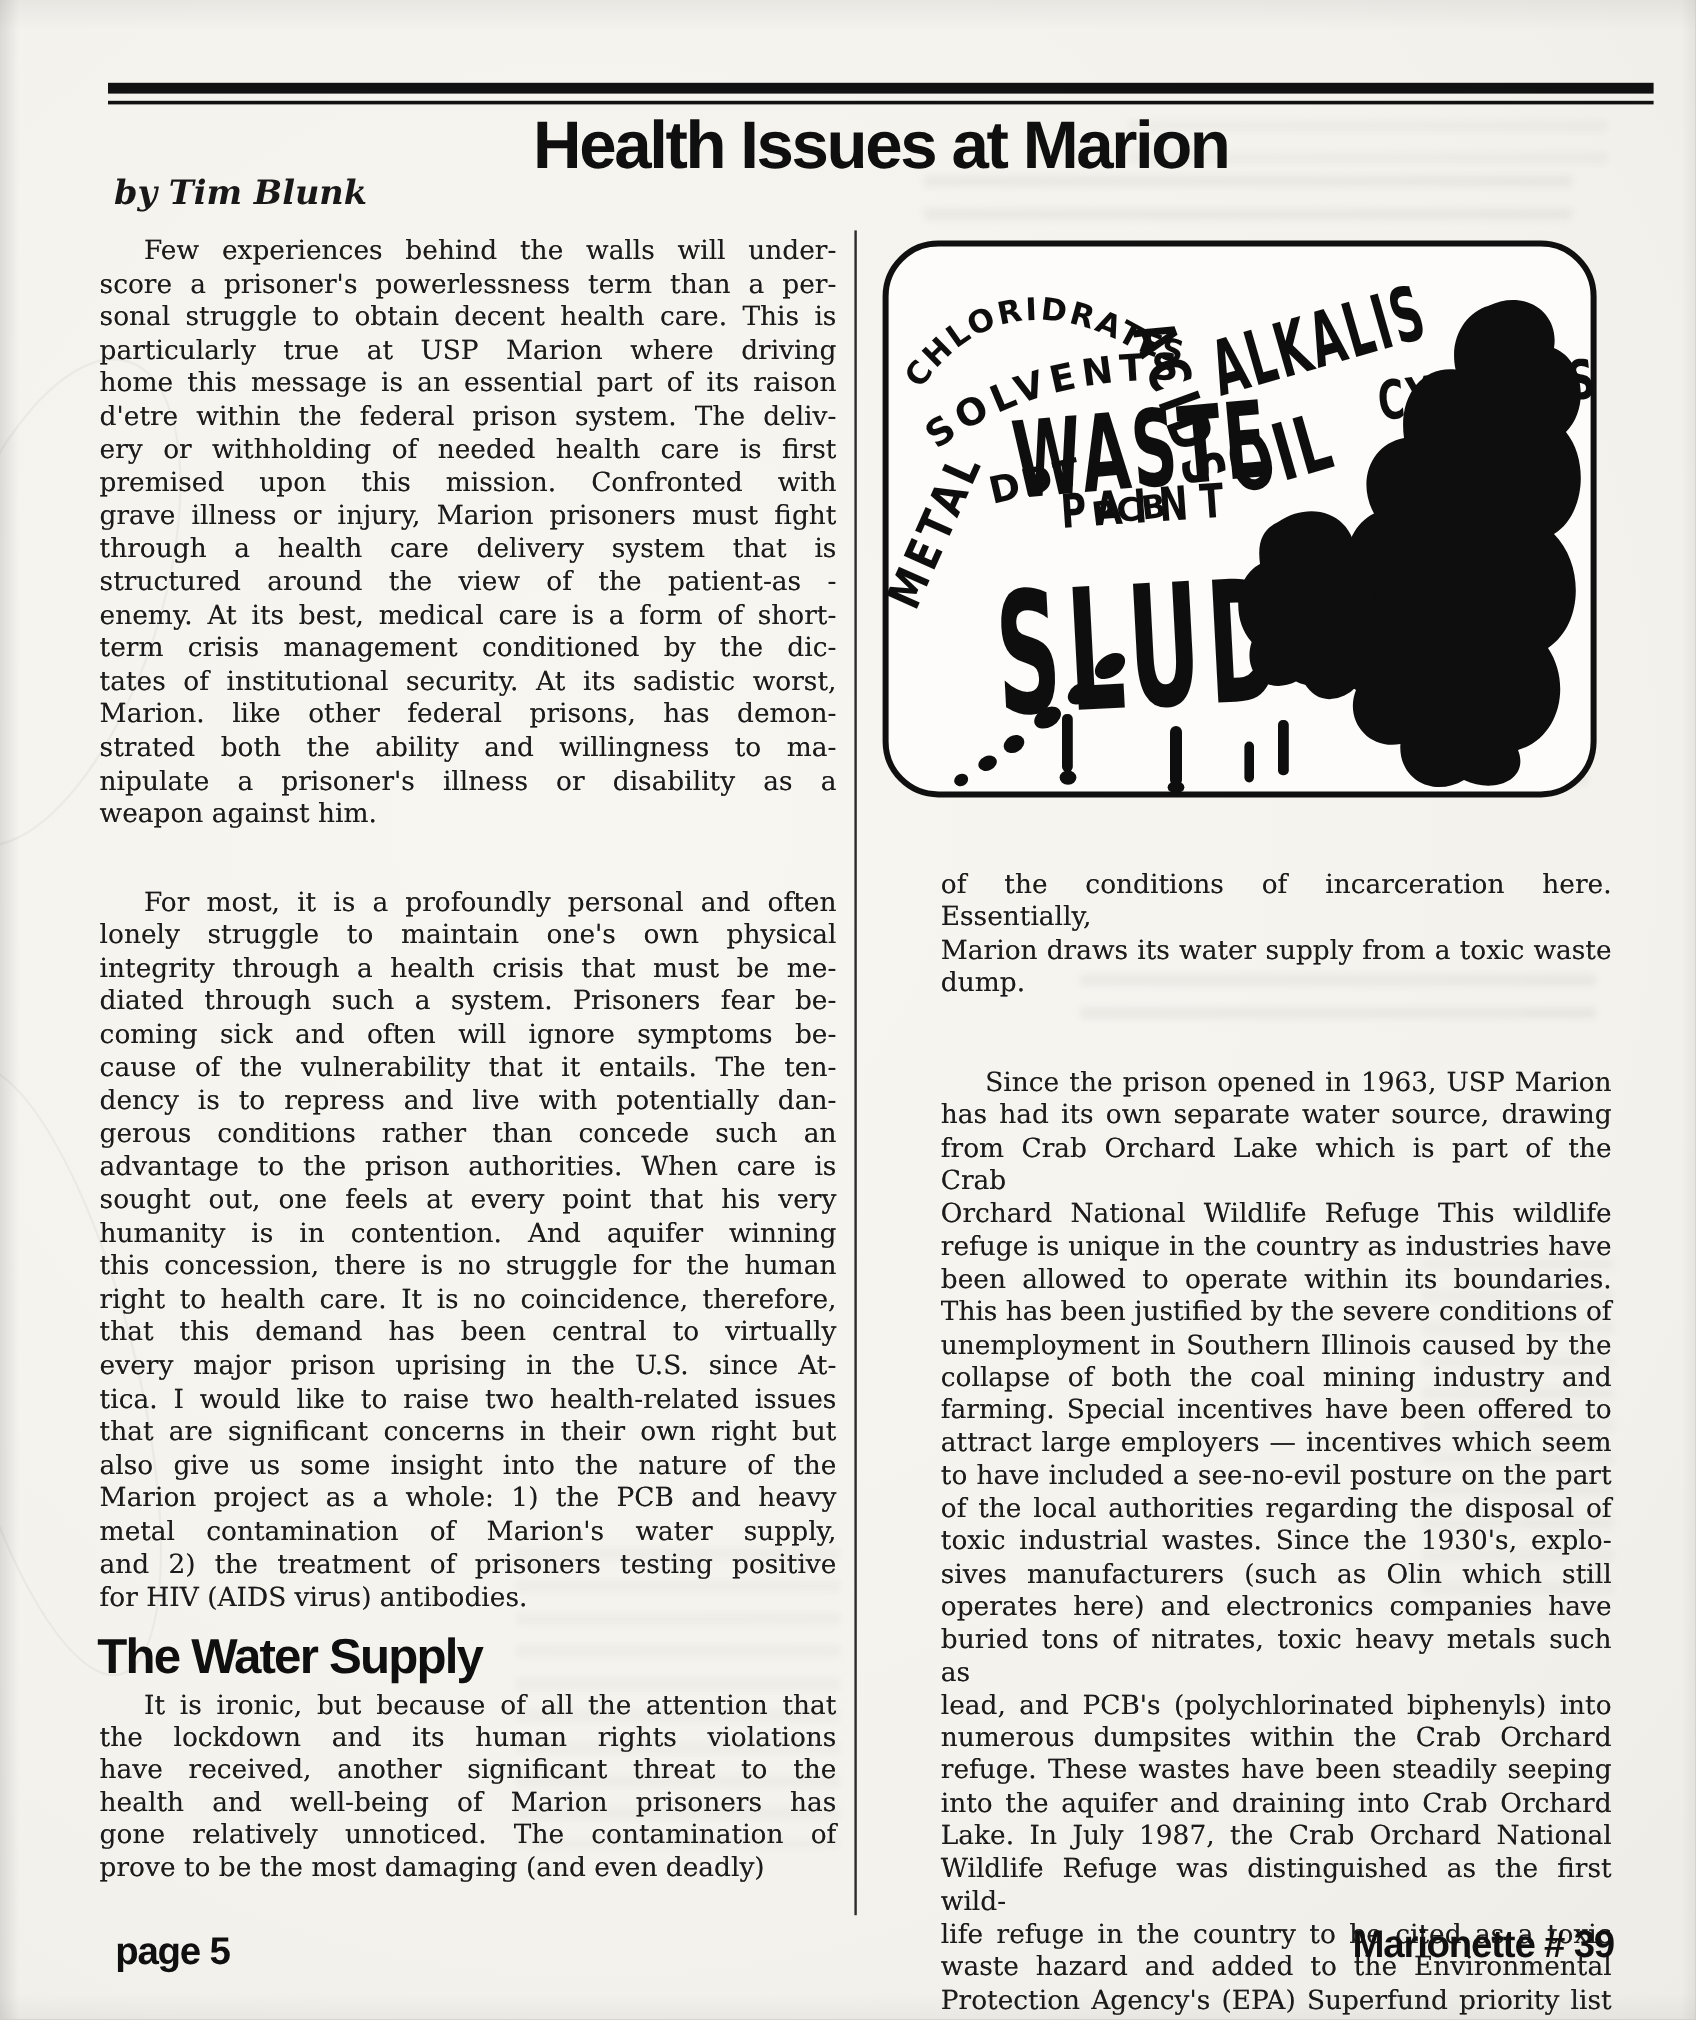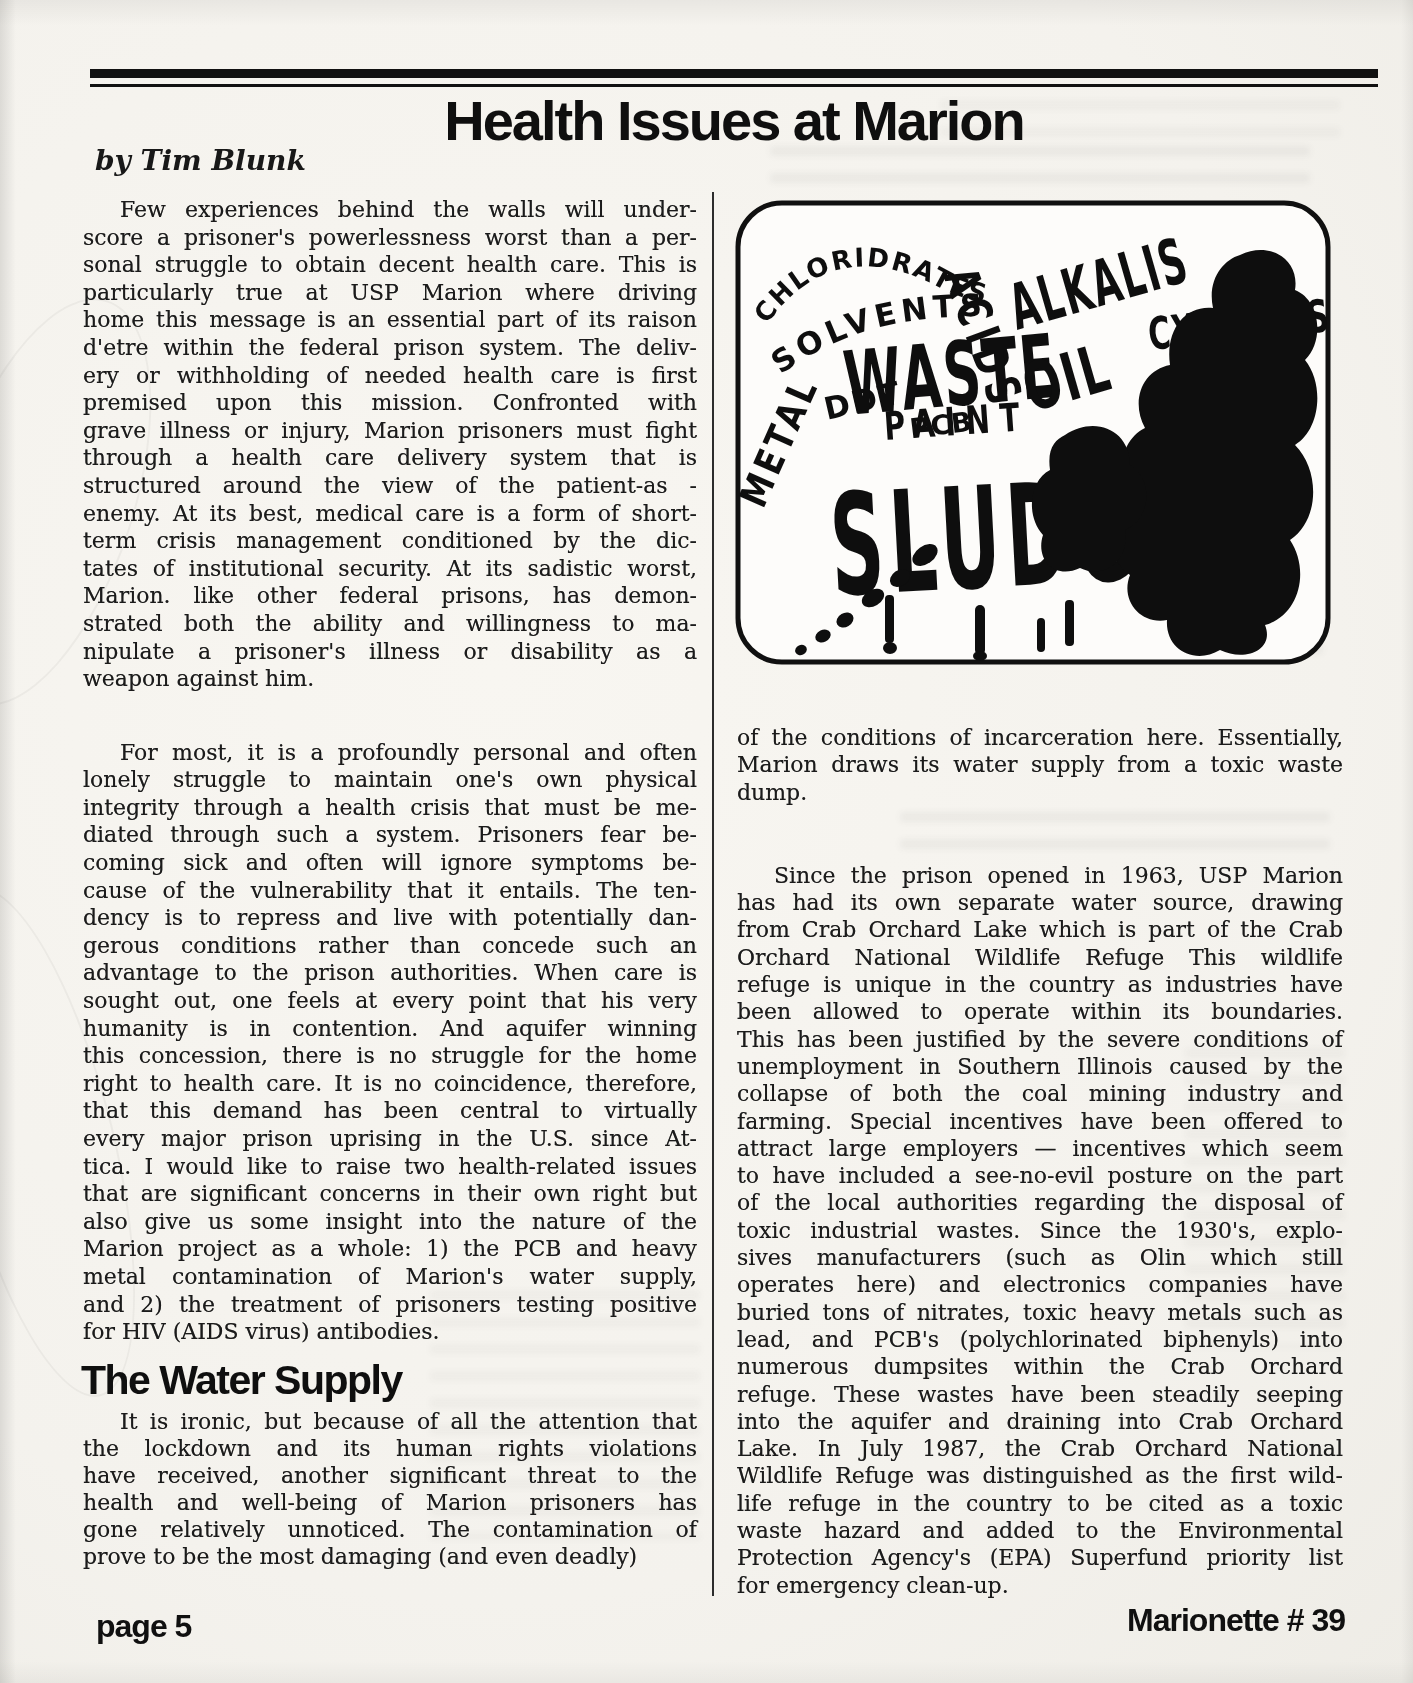--- a/index.html
+++ b/index.html
@@ -26,21 +26,21 @@
   .byline {
     position:absolute; left:95px; top:144px;
     font-style:italic; font-weight:700; font-size:28px; color:#181818;
   }
   
   .col { position:absolute; font-size:22px; }
   .col-left  { left:83px;  top:196px; width:614px; }
   .col-right-text { left:737px; top:724px; width:606px; }
   .col-left  .tline { line-height:27.6px; }
   .col-left  .para-3 .tline { line-height:27.1px; }
-  .col-right-text .tline { line-height:27.3px; }
+  .col-right-text .tline { line-height:27.3px;margin-left:47px; }
   .tline {
     text-align:justify; text-align-last:justify;
     text-shadow:0 0 0.4px rgba(20,20,20,0.55);
     white-space:normal;
   }
   .tline.tlast { text-align-last:left; }
   .indent .tline:first-child { text-indent:37px; }
   .para-gap-left  { margin-top:46px; }
   .para-gap-right { margin-top:56px; }
   .subhead {
@@ -88,21 +88,21 @@
   <div class="rule-thick"></div>
   <div class="rule-thin"></div>
   <h1 class="title">Health Issues at Marion</h1>
   <div class="byline">by Tim Blunk</div>
 
   <div class="divider"></div>
 
   <div class="col col-left">
     <div class="para indent para-1">
         <div class="tline">Few experiences behind the walls will under-</div>
-        <div class="tline">score a prisoner's powerlessness worst than a per-</div>
+        <div class="tline">score a prisoner's powerlessness term than a per-</div>
         <div class="tline">sonal struggle to obtain decent health care. This is</div>
         <div class="tline">particularly true at USP Marion where driving</div>
         <div class="tline">home this message is an essential part of its raison</div>
         <div class="tline">d'etre within the federal prison system. The deliv-</div>
         <div class="tline">ery or withholding of needed health care is first</div>
         <div class="tline">premised upon this mission. Confronted with</div>
         <div class="tline">grave illness or injury, Marion prisoners must fight</div>
         <div class="tline">through a health care delivery system that is</div>
         <div class="tline">structured around the view of the patient-as -</div>
         <div class="tline">enemy. At its best, medical care is a form of short-</div>
@@ -118,21 +118,21 @@
         <div class="tline">lonely struggle to maintain one's own physical</div>
         <div class="tline">integrity through a health crisis that must be me-</div>
         <div class="tline">diated through such a system. Prisoners fear be-</div>
         <div class="tline">coming sick and often will ignore symptoms be-</div>
         <div class="tline">cause of the vulnerability that it entails. The ten-</div>
         <div class="tline">dency is to repress and live with potentially dan-</div>
         <div class="tline">gerous conditions rather than concede such an</div>
         <div class="tline">advantage to the prison authorities. When care is</div>
         <div class="tline">sought out, one feels at every point that his very</div>
         <div class="tline">humanity is in contention. And aquifer winning</div>
-        <div class="tline">this concession, there is no struggle for the home</div>
+        <div class="tline">this concession, there is no struggle for the human</div>
         <div class="tline">right to health care. It is no coincidence, therefore,</div>
         <div class="tline">that this demand has been central to virtually</div>
         <div class="tline">every major prison uprising in the U.S. since At-</div>
         <div class="tline">tica. I would like to raise two health-related issues</div>
         <div class="tline">that are significant concerns in their own right but</div>
         <div class="tline">also give us some insight into the nature of the</div>
         <div class="tline">Marion project as a whole: 1) the PCB and heavy</div>
         <div class="tline">metal contamination of Marion's water supply,</div>
         <div class="tline">and 2) the treatment of prisoners testing positive</div>
         <div class="tline tlast">for HIV (AIDS virus) antibodies.</div>

